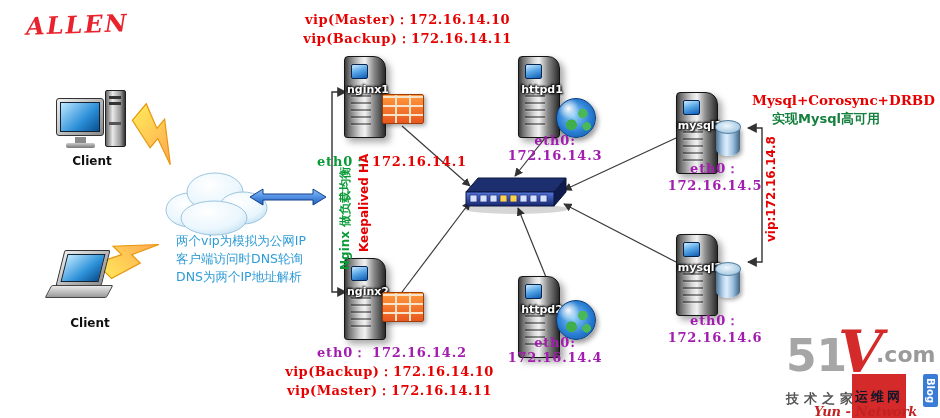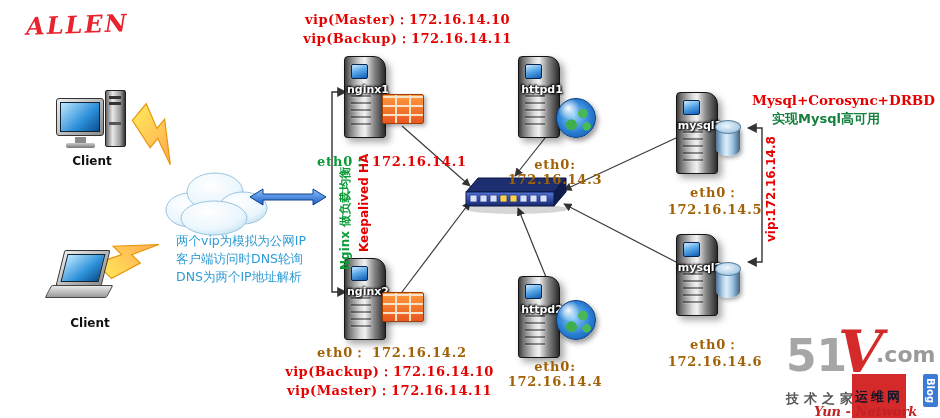--- a/index.html
+++ b/index.html
@@ -8,21 +8,21 @@
          font-family:"DejaVu Sans", sans-serif; }
   .abs { position:absolute; }
 
   
   .signature { left:26px; top:10px; font:italic bold 24px "DejaVu Serif",serif;
                color:#e8232d; letter-spacing:2px; transform:rotate(-2deg); z-index:4; }
   .vip { text-align:center; font:bold 13px "DejaVu Serif",serif; color:#e60000;
          line-height:19px; letter-spacing:0.5px; z-index:4; }
   .eth { font:bold 13px "DejaVu Serif",serif; letter-spacing:0.8px; z-index:4; white-space:nowrap; }
   .eth.center { text-align:center; }
-  .t-green { color:#0a9b38; } .t-red { color:#e60000; } .t-orange { color:#a16207;margin-top:24px; }
+  .t-green { color:#0a9b38; } .t-red { color:#e60000; } .t-orange { color:#a21caf; }
   .note { left:176px; top:232px; font:12.5px "DejaVu Sans",sans-serif; color:#2e9bd6;
           line-height:18px; z-index:4; }
   .client-label { font:bold 12px "DejaVu Sans",sans-serif; color:#111; text-align:center; z-index:4; }
   .vtext { transform-origin:0 0; transform:rotate(-90deg); white-space:nowrap;
            font:bold 12px "DejaVu Sans",sans-serif; z-index:4; }
   .mysql-title { left:752px; top:92px; font:bold 13.5px "DejaVu Serif",serif; color:#e60000; z-index:4; }
   .mysql-sub   { left:772px; top:110px; font:bold 13px "DejaVu Sans",sans-serif; color:#15803d; z-index:4; }
 
   
   .server { position:absolute; width:42px; height:82px; z-index:2;

